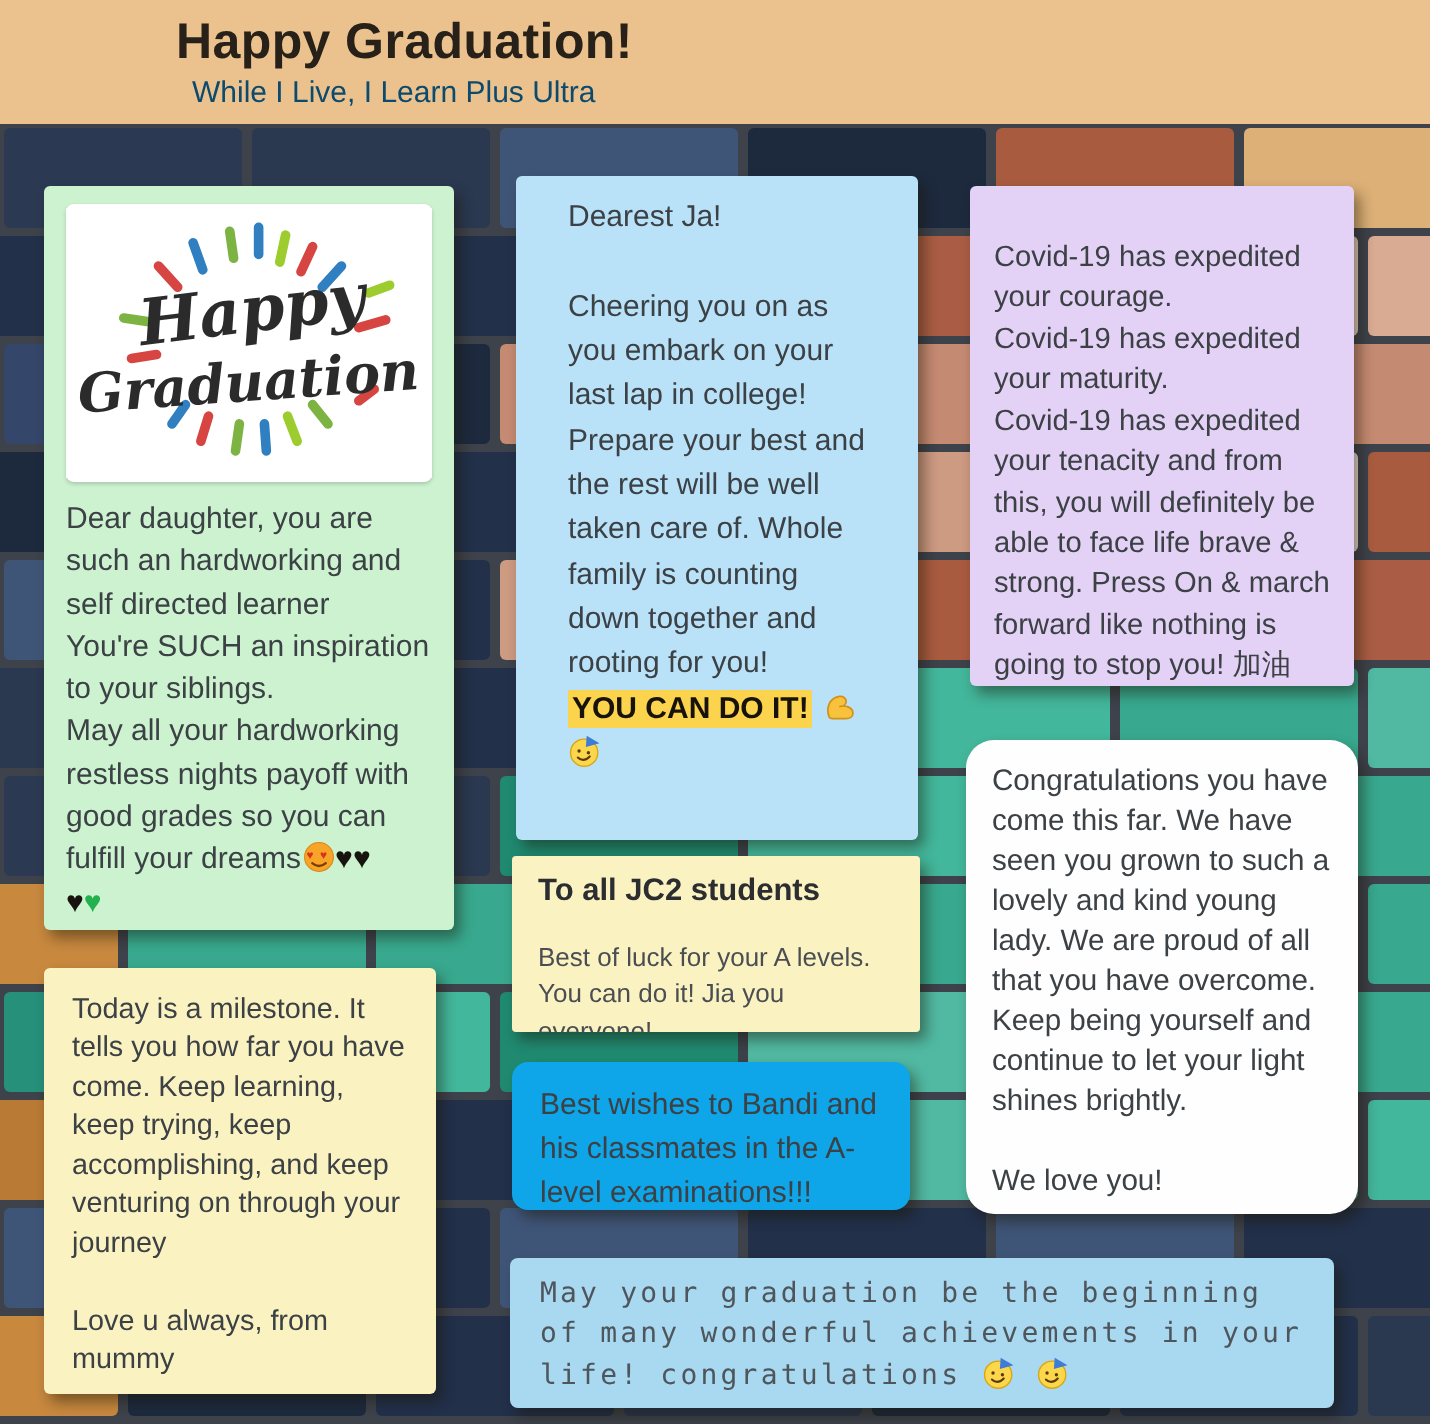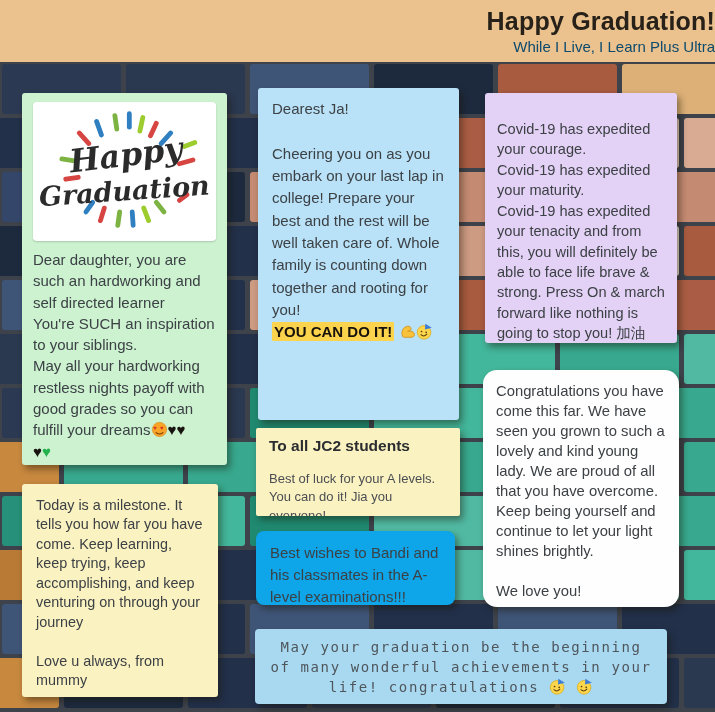--- a/index.html
+++ b/index.html
@@ -1,51 +1,51 @@
 <!DOCTYPE html>
 <html><head>
 <meta charset="utf-8">
 <style>
   html,body{margin:0;padding:0;background:#222;}
   .stage{position:relative;width:715px;height:712px;overflow:hidden;
          font-family:"Liberation Sans",sans-serif;background:#ebc28d;}
   
-  .hdr{position:absolute;left:0;top:0;width:715px;height:62px;background:#ebc28d;z-index:5;text-align:right;}
+  .hdr{position:absolute;left:0;top:0;width:715px;height:62px;background:#ebc28d;z-index:5;}
   .hdr h1{margin:0;padding:7px 0 0 88px;font-size:25px;font-weight:bold;color:#272119;letter-spacing:.2px;}
   .hdr p{margin:0;padding:2px 0 0 96px;font-size:15px;color:#0c4a6e;}
   
   .board{position:absolute;left:0;top:62px;width:715px;height:650px;background:#3d424b;}
   #brick-wall{position:absolute;left:0;top:0;width:715px;height:650px;display:block;}
   
   .note{position:absolute;box-sizing:border-box;border-radius:3px;
         box-shadow:3px 4px 7px rgba(25,20,5,.45);color:#3c4145;overflow:hidden;}
   .pre{white-space:pre-line;}
   .note p{margin:0;}
   .n-green{left:22px;top:31px;width:205px;height:372px;background:#ccf2d0;padding:8px 11px;}
   .img-card{width:183px;height:139px;background:#fff;border-radius:4px;margin:1px auto 8px auto;
             box-shadow:0 1px 2px rgba(0,0,0,.18);}
   .img-card svg{display:block;width:100%;height:100%;}
   .n-green .body{font-size:15px;line-height:1.42;}
   .n-milestone{left:22px;top:422px;width:196px;height:213px;background:#fbf2c2;padding:12px 14px;
                font-size:14.4px;line-height:1.35;}
-  .n-blue{left:258px;top:26px;width:201px;height:332px;background:#b9e2f8;padding:10px 14px;
+  .n-blue{left:258px;top:26px;width:201px;height:332px;background:#b9e2f8;padding:10px 26px;
           font-size:15px;line-height:1.49;}
   .hl{background:#fcd34d;font-weight:bold;color:#17120a;padding:1px 2px;border-radius:1px;}
   .n-jc2{left:256px;top:366px;width:204px;height:88px;background:#fbf2c2;padding:9px 13px;border-radius:2px;}
   .n-jc2 .title{font-size:15.5px;font-weight:bold;color:#2b2d30;margin:0 0 15px 0;}
   .n-jc2 .body{font-size:13px;line-height:1.42;color:#4a4e52;}
   .n-bandi{left:256px;top:469px;width:199px;height:74px;background:#0ea5e9;padding:11px 14px;
            border-radius:8px;font-size:15px;line-height:1.45;}
   .n-covid{left:485px;top:31px;width:192px;height:250px;background:#e4d2f6;padding:26px 12px;
            font-size:14.6px;line-height:1.4;}
   .n-congrats{left:483px;top:308px;width:196px;height:237px;background:#fefefe;padding:12px 13px;
               border-radius:14px;font-size:14.8px;line-height:1.35;}
   .n-bottom{left:255px;top:567px;width:412px;height:75px;background:#a9d9f0;padding:9px 15px;
             border-radius:4px;font-family:"DejaVu Sans Mono",monospace;font-size:14px;
-            letter-spacing:1.6px;line-height:1.42;color:#4e565c;text-align:center;}
+            letter-spacing:1.6px;line-height:1.42;color:#4e565c;}
   
   .em{display:inline-block;width:17px;height:17px;vertical-align:-3px;}
   .heart{color:#17130f;font-style:normal;}
   .heart.green{color:#23b14d;}
   .gap-line{display:block;height:21px;}
 </style>
 </head>
 <body>
 
 <svg width="0" height="0" style="position:absolute" aria-hidden="true">

